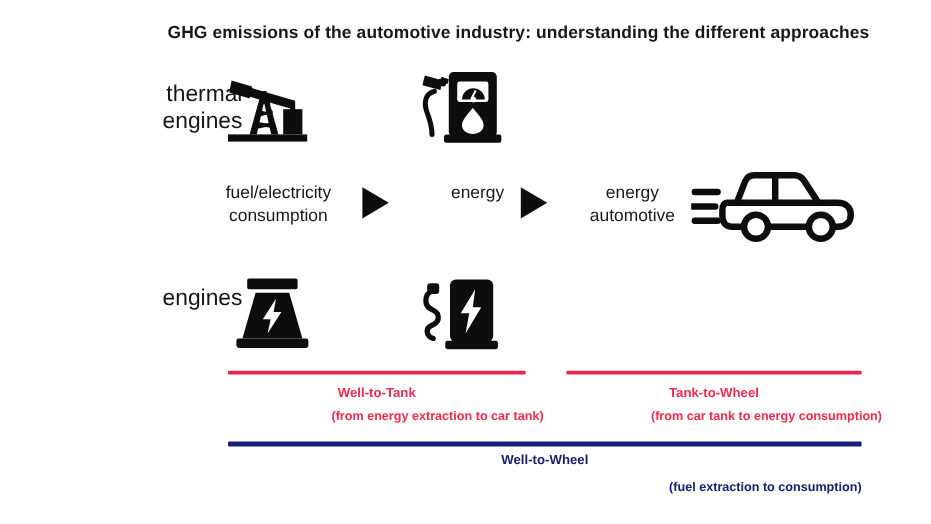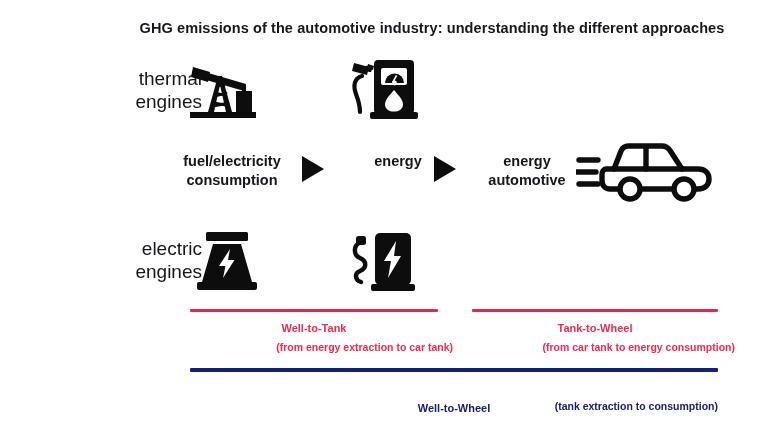--- a/index.html
+++ b/index.html
@@ -48,21 +48,21 @@
   .icon-box { display: block; }
   #icon-oil-pump   { left: 188px; top: 58px;  width: 76px; height: 62px; }
   #icon-fuel-pump  { left: 348px; top: 56px;  width: 70px; height: 64px; }
   #icon-power-plant{ left: 192px; top: 230px; width: 70px; height: 62px; }
   #icon-ev-charger { left: 349px; top: 230px; width: 68px; height: 62px; }
   #icon-car        { left: 576px; top: 137px; width: 144px; height: 66px; }
 
   
   .chain-label {
     font-size: 14.5px;
-    font-weight: 700;
+    font-weight: 400;
     color: #15171a;
     line-height: 1.28;
     text-align: center;
   }
   #chain-production   { left: 166px; top: 152px; width: 132px; }
   #chain-distribution { left: 336px; top: 152px; width: 124px; }
   #chain-consumption  { left: 466px; top: 152px; width: 122px; }
 
   .arrow-tri {
     width: 0;
@@ -102,21 +102,21 @@
     text-align: right;
     line-height: 1.2;
   }
   .red-text  { color: #ef2a4e; }
   .navy-text { color: #1a2070; }
 
   #wtt-title { left: 190px; top: 322px; width: 248px; }
   #wtt-sub   { left: 175px; top: 341px; width: 278px; }
   #ttw-title { left: 472px; top: 322px; width: 246px; }
   #ttw-sub   { left: 455px; top: 341px; width: 280px; }
-  #wtw-title { left: 190px; top: 402px; width: 528px; }
+  #wtw-title { left: 190px; top: 378px; width: 528px; }
   #wtw-sub   { left: 190px; top: 400px; width: 528px; }
 </style>
 </head>
 <body>
 
 <div id="canvas">
 
   <div class="abs" id="diagram-title">GHG emissions of the automotive industry: understanding the different approaches</div>
 
   <div class="abs row-label" id="label-thermal">
@@ -217,21 +217,20 @@
       </g>
 
       <g fill="#ffffff" stroke="#0d0d0d" stroke-width="5.4">
         <circle cx="54" cy="52" r="10"></circle>
         <circle cx="108" cy="52" r="10"></circle>
       </g>
     </svg>
   </div>
 
   <div class="abs row-label" id="label-electric">
-    <div>electric</div>
     <div>engines</div>
   </div>
 
   <div class="abs icon-box" id="icon-power-plant">
     <svg viewBox="0 0 70 62" width="70" height="62" aria-hidden="true">
       <g fill="#0d0d0d">
 
         <rect x="14" y="2" width="42" height="9" rx="1.5"></rect>
 
         <path d="M21,14 L49,14 L60,52 L10,52 Z"></path>
@@ -266,15 +265,15 @@
 
   <div class="abs bracket-title red-text" id="wtt-title">Well-to-Tank</div>
   <div class="abs bracket-sub red-text" id="wtt-sub">(from energy extraction to car tank)</div>
 
   <div class="abs bracket-title red-text" id="ttw-title">Tank-to-Wheel</div>
   <div class="abs bracket-sub red-text" id="ttw-sub">(from car tank to energy consumption)</div>
 
   <div class="abs rule-navy" id="rule-wtw"></div>
 
   <div class="abs bracket-title navy-text" id="wtw-title">Well-to-Wheel</div>
-  <div class="abs bracket-sub navy-text" id="wtw-sub">(tank extraction to consumption)</div>
+  <div class="abs bracket-sub navy-text" id="wtw-sub">(fuel extraction to consumption)</div>
 
 </div>
 
 </body></html>

